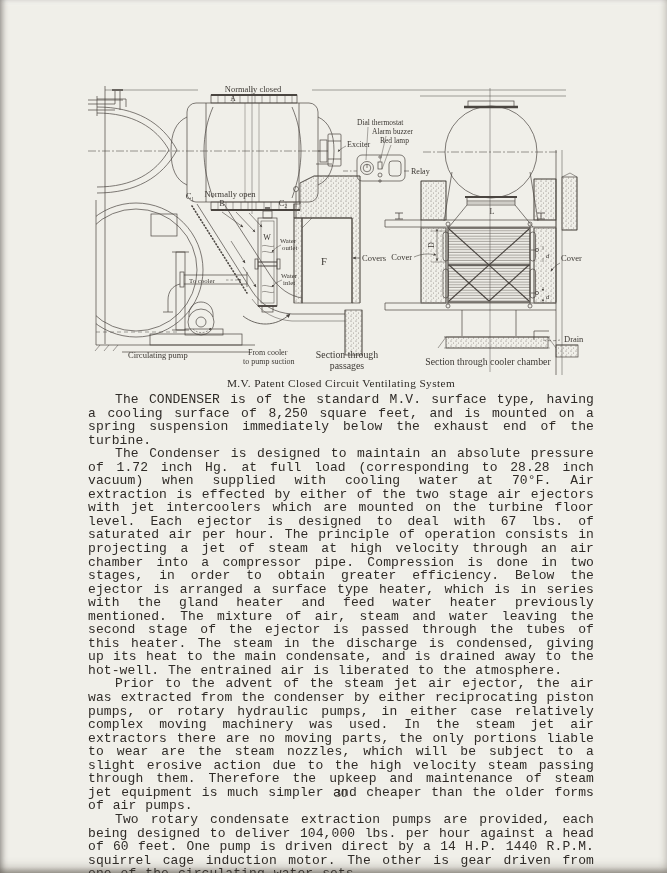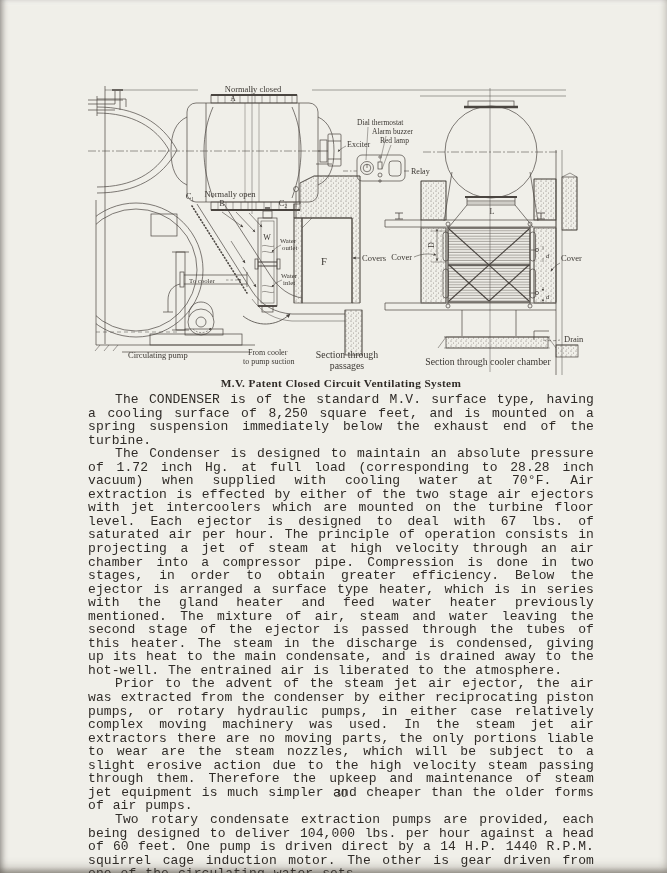--- a/index.html
+++ b/index.html
@@ -13,21 +13,21 @@
     box-shadow: inset 5px 0 6px -3px rgba(70,64,58,.55),
                 inset -4px 0 7px -3px rgba(140,134,124,.45),
                 inset 0 -10px 10px -5px rgba(125,120,110,.5),
                 inset 0 4px 6px -3px rgba(255,255,255,.8);
   }
   .page::after{content:"";position:absolute;left:0;bottom:0;width:100%;height:6px;
     background:linear-gradient(to bottom,rgba(0,0,0,0),rgba(90,86,78,.25));pointer-events:none;}
   svg.diagram{position:absolute;left:0;top:0;}
   .fig-caption{
     position:absolute;left:88px;top:377px;width:506px;text-align:center;
-    font-weight:bold;font-size:11.3px;letter-spacing:.4px;color:var(--ink);
+    font-weight:normal;font-size:11.3px;letter-spacing:.4px;color:var(--ink);
   }
   .textblock{
     position:absolute;left:88px;top:393px;width:506px;
     font-size:13px;line-height:13.55px;text-align:justify;color:var(--ink);
     letter-spacing:.1px;word-spacing:1px;font-family:Liberation Mono, monospace;
   }
   .textblock p{margin:0;text-indent:27px;}
   .pagenum{
     position:absolute;left:88px;top:786px;width:506px;text-align:center;
     font-size:12.5px;color:var(--ink);

